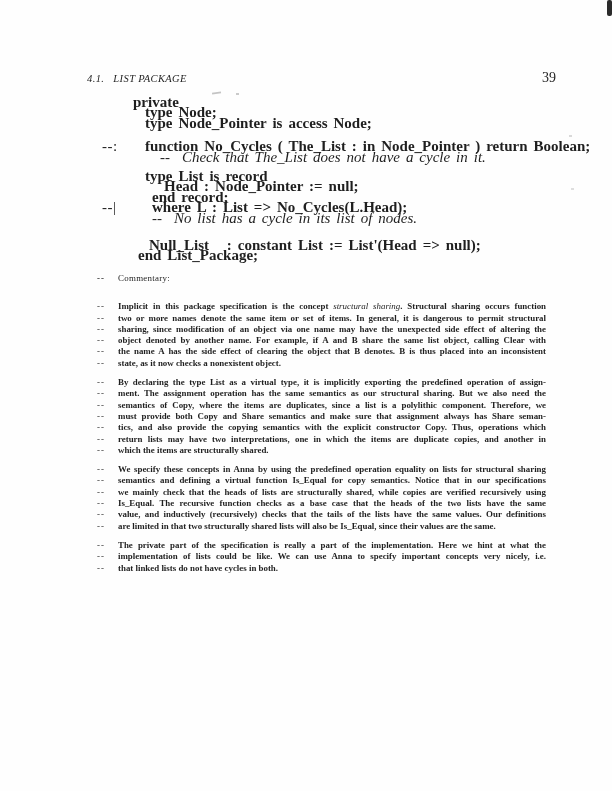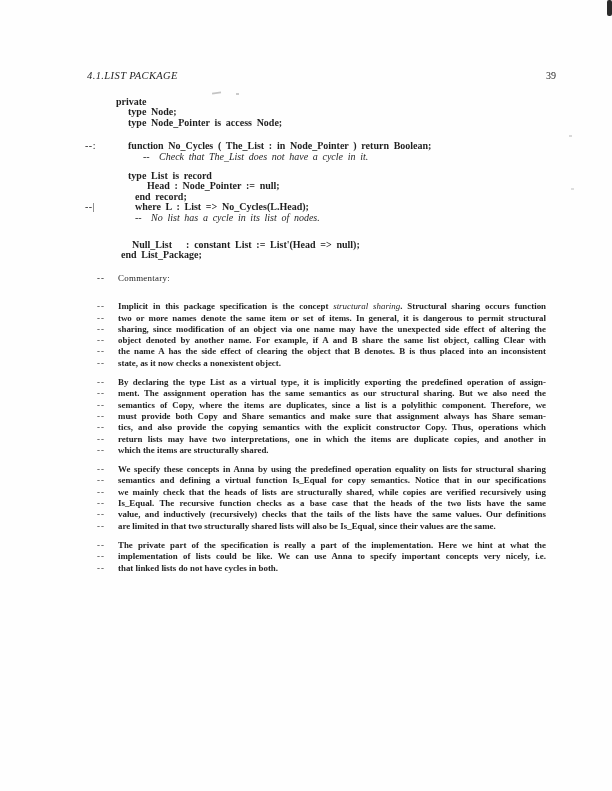--- a/index.html
+++ b/index.html
@@ -15,28 +15,28 @@
   
   .header {
     position: absolute;
     top: 70px; left: 87px; right: 56px;
     display: flex;
     justify-content: space-between;
     align-items: baseline;
     font-size: 10.5px;
   }
   .header .running-head { font-style: italic; letter-spacing: 0.4px; }
-  .header .sec-num { }
-  .header .page-num { font-style: normal; font-size: 10px; }
+  .header .sec-num { margin-right: 9px; }
+  .header .page-num { font-style: normal; font-size: 14px; }
 
   
   .code-section {
     position: absolute;
-    top: 97px; left: 85px;
-    font-size: 10px;
+    top: 97px; left: 102px;
+    font-size: 15px;
     white-space: pre;
   }
   .code-line { display: flex; height: 10.4px; line-height: 10.4px; }
   .anno-margin { flex: 0 0 31px; letter-spacing: 0.5px; }
   .code-text { word-spacing: 2.2px; }
   .seg-b { font-weight: 700; }
   .seg-i { font-style: italic; }
   .seg-r { font-style: normal; font-weight: 700; }
 
   

